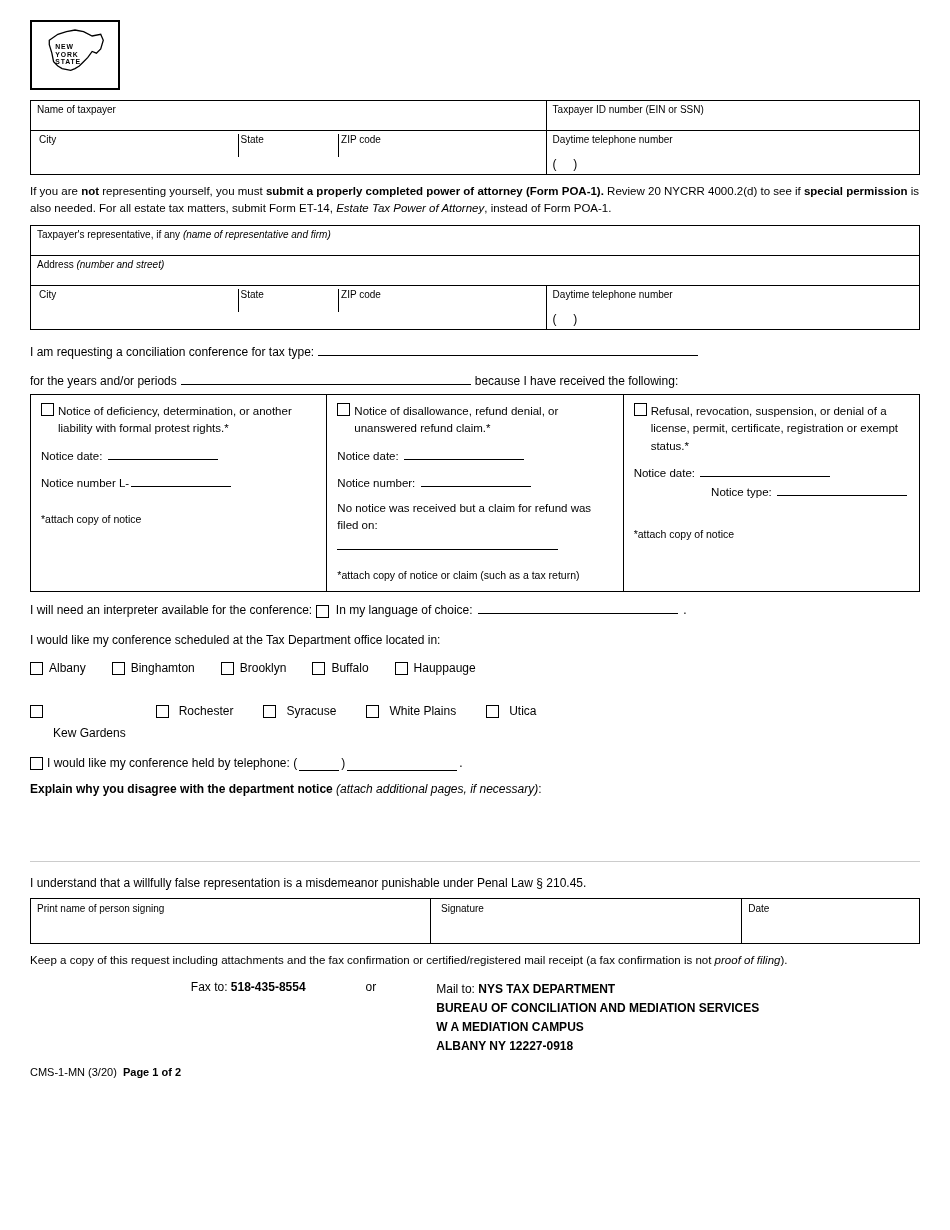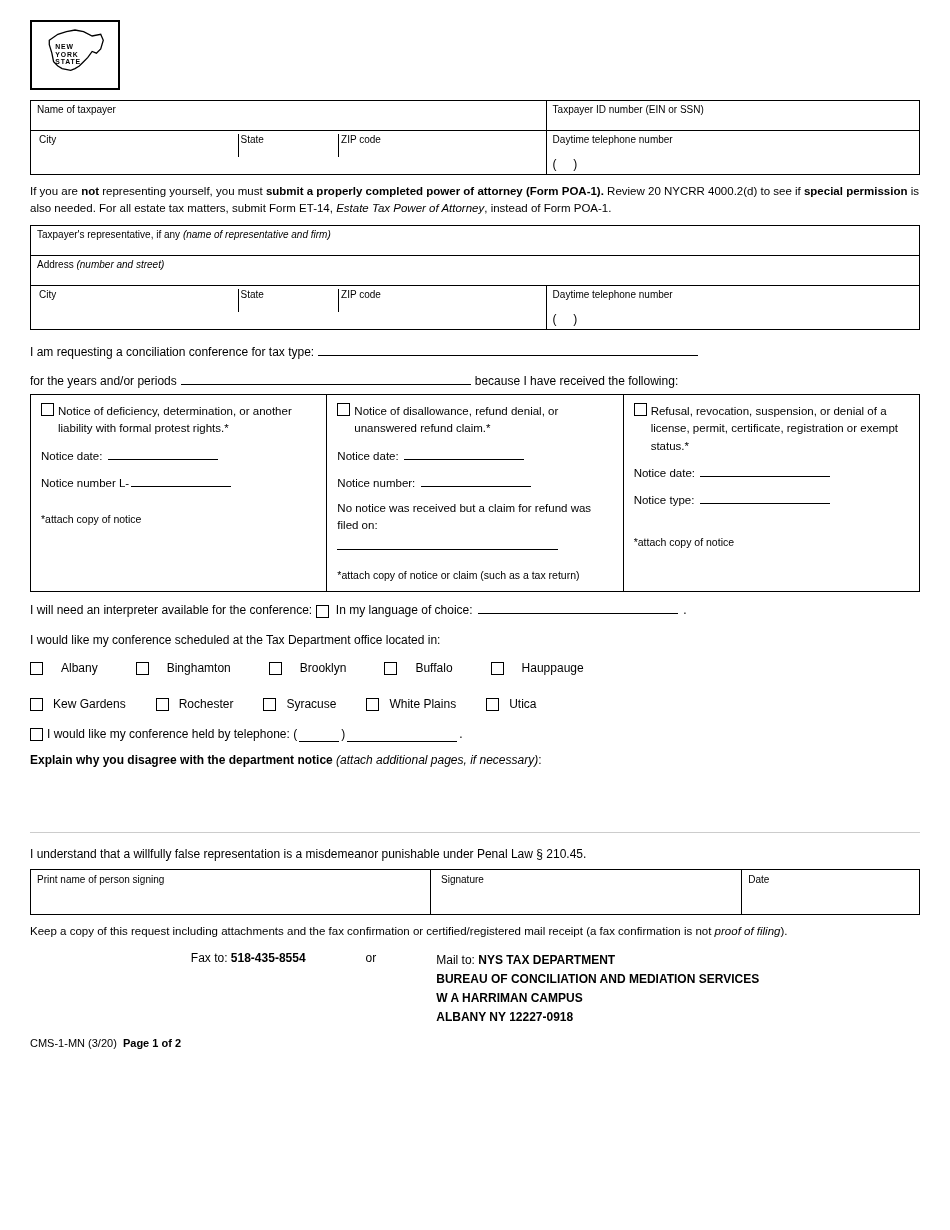--- a/index.html
+++ b/index.html
@@ -325,60 +325,60 @@
     </td>
 
     <td>
       <div style="display:flex;align-items:flex-start;margin-bottom:6px;">
         <span class="cb"></span>
         <span>Refusal, revocation, suspension, or denial of a license, permit, certificate, registration or exempt status.*</span>
       </div>
       <div style="margin-top:8px;">
         <span>Notice date: </span><span class="underline-short" style="min-width:130px;"></span>
       </div>
-      <div style="margin-top:8px;">
+      <div style="margin-top:0;text-align:right;">
         <span>Notice type: </span><span class="underline-short" style="min-width:130px;"></span>
       </div>
       <div style="margin-top:26px;font-size:10.5px;">*attach copy of notice</div>
     </td>
   </tr>
 </tbody>
   </table>
 
 <div class="interpreter-section">
   <span>I will need an interpreter available for the conference: </span>
   <span class="cb"></span>
   <span>In my language of choice: </span>
   <span class="underline-short" style="min-width:200px;"></span>
   <span>.</span>
 </div>
 
 <div class="interpreter-section">
   <div style="margin-bottom:6px;">I would like my conference scheduled at the Tax Department office located in:</div>
 
-  <div style="display:flex;align-items:center;flex-wrap:wrap;gap:0 14px;margin-bottom:15px;">
+  <div style="display:flex;align-items:center;flex-wrap:wrap;gap:0 2px;margin-bottom:0;">
     <span class="cb"></span>
     <span style="margin-right:24px;">Albany</span>
 
     <span class="cb"></span>
     <span style="margin-right:24px;">Binghamton</span>
 
     <span class="cb"></span>
     <span style="margin-right:24px;">Brooklyn</span>
 
     <span class="cb"></span>
     <span style="margin-right:24px;">Buffalo</span>
 
     <span class="cb"></span>
     <span>Hauppauge</span>
   </div>
 
   <div style="display:flex;align-items:center;flex-wrap:wrap;gap:0 6px;margin-bottom:8px;">
     <span class="cb"></span>
-    <span style="margin-right:24px;">Kew Gardens</span>
+    <span style="margin-right:24px;margin-top:44px;">Kew Gardens</span>
 
     <span class="cb"></span>
     <span style="margin-right:24px;">Rochester</span>
 
     <span class="cb"></span>
     <span style="margin-right:24px;">Syracuse</span>
 
     <span class="cb"></span>
     <span style="margin-right:24px;">White Plains</span>
 
@@ -427,21 +427,21 @@
 </div>
 
 <div class="footer-contact">
   <div class="fax-col">
     <span>Fax to: </span><strong>518-435-8554</strong>
   </div>
   <div>or</div>
   <div class="mail-col">
     <span>Mail to: </span><strong>NYS TAX DEPARTMENT</strong><br>
     <strong>BUREAU OF CONCILIATION AND MEDIATION SERVICES</strong><br>
-    <strong>W A HARRIMAN CAMPUS</strong><br>
+    <strong>W A MEDIATION CAMPUS</strong><br>
     <strong>ALBANY NY 12227-0918</strong>
   </div>
 </div>
 
 <div class="page-footer">
   <span>CMS-1-MN</span>&nbsp;
   <span>(3/20)</span>&nbsp;&nbsp;
   <strong>Page 1 of 2</strong>
 </div>
 

